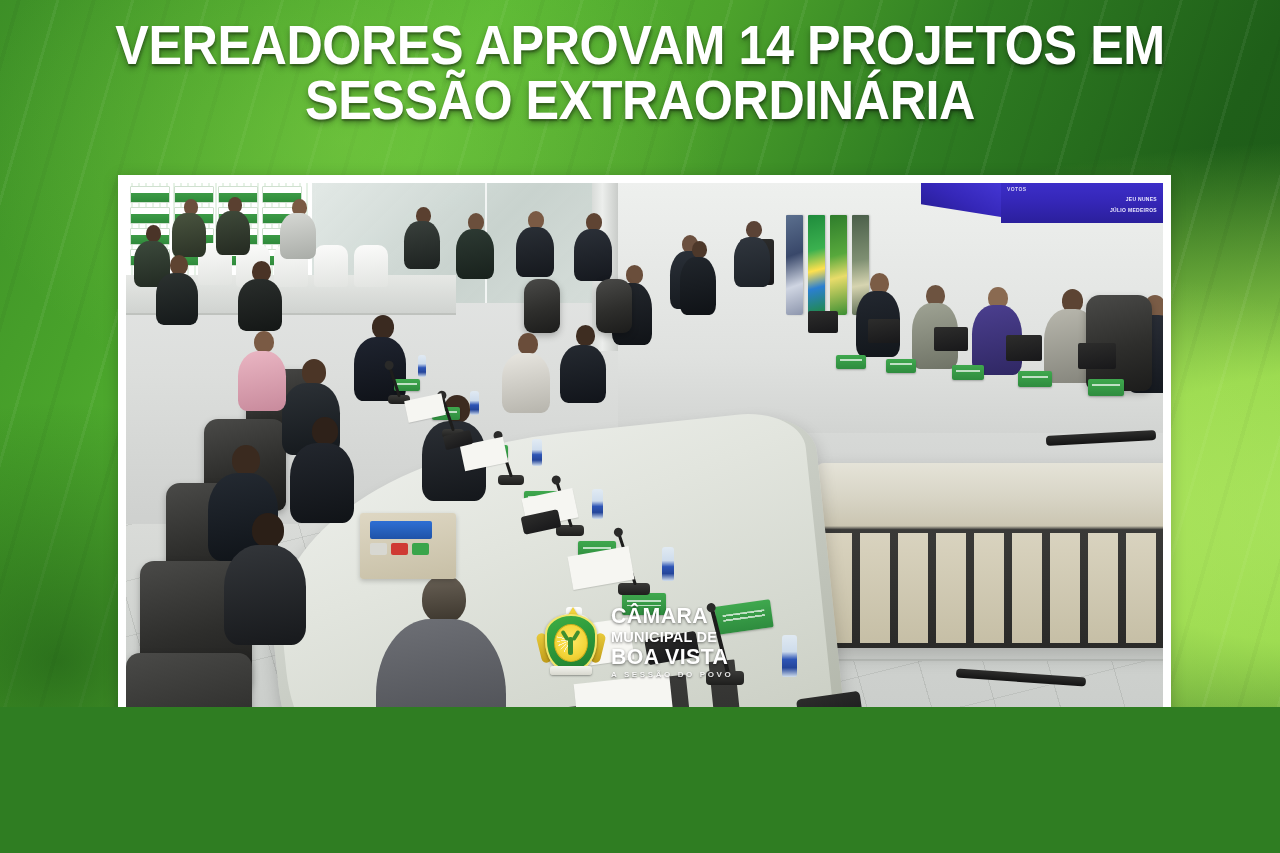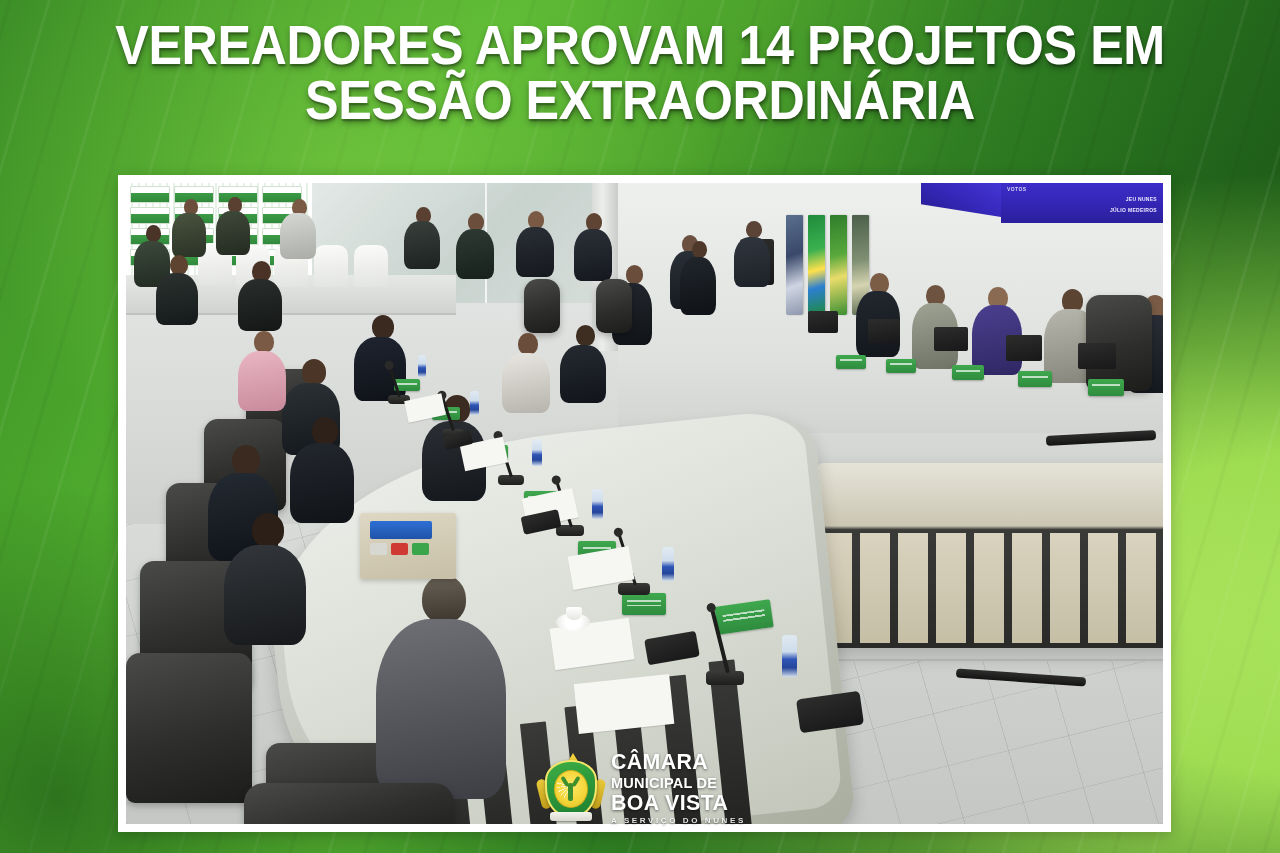--- a/index.html
+++ b/index.html
@@ -6,21 +6,21 @@
   * { margin:0; padding:0; box-sizing:border-box; }
   html, body {
     width:1280px; height:853px; overflow:hidden;
     font-family:"Liberation Sans", sans-serif;
     background:#2f7d22;
   }
 
   
   .card {
     position:relative;
-    width:1280px; height:853px;
+    width:1280px; height:707px;
     overflow:hidden;
     background:
       radial-gradient(120% 90% at 108% 72%, #a6e25c 0%, #9ada4f 22%, rgba(154,218,79,0) 58%),
       linear-gradient(118deg,
         #3d8f27 0%,
         #49a32b 16%,
         #58b733 30%,
         #4da32c 44%,
         #2f7d22 60%,
         #1f5f19 78%,
@@ -666,17 +666,17 @@
       <div class="shield"></div>
       <div class="oval"></div>
       <div class="rays2"></div>
       <div class="ypic"></div>
       <div class="ribbon"></div>
     </div>
     <div class="logo-text">
       <span class="l1">CÂMARA</span>
       <span class="l2">MUNICIPAL DE</span>
       <span class="l3">BOA VISTA</span>
-      <span class="l4">A SERVIÇO DO NUNES</span>
+      <span class="l4">A SESSÃO DO POVO</span>
     </div>
   </div>
 
 </div>
 
 </body></html>

